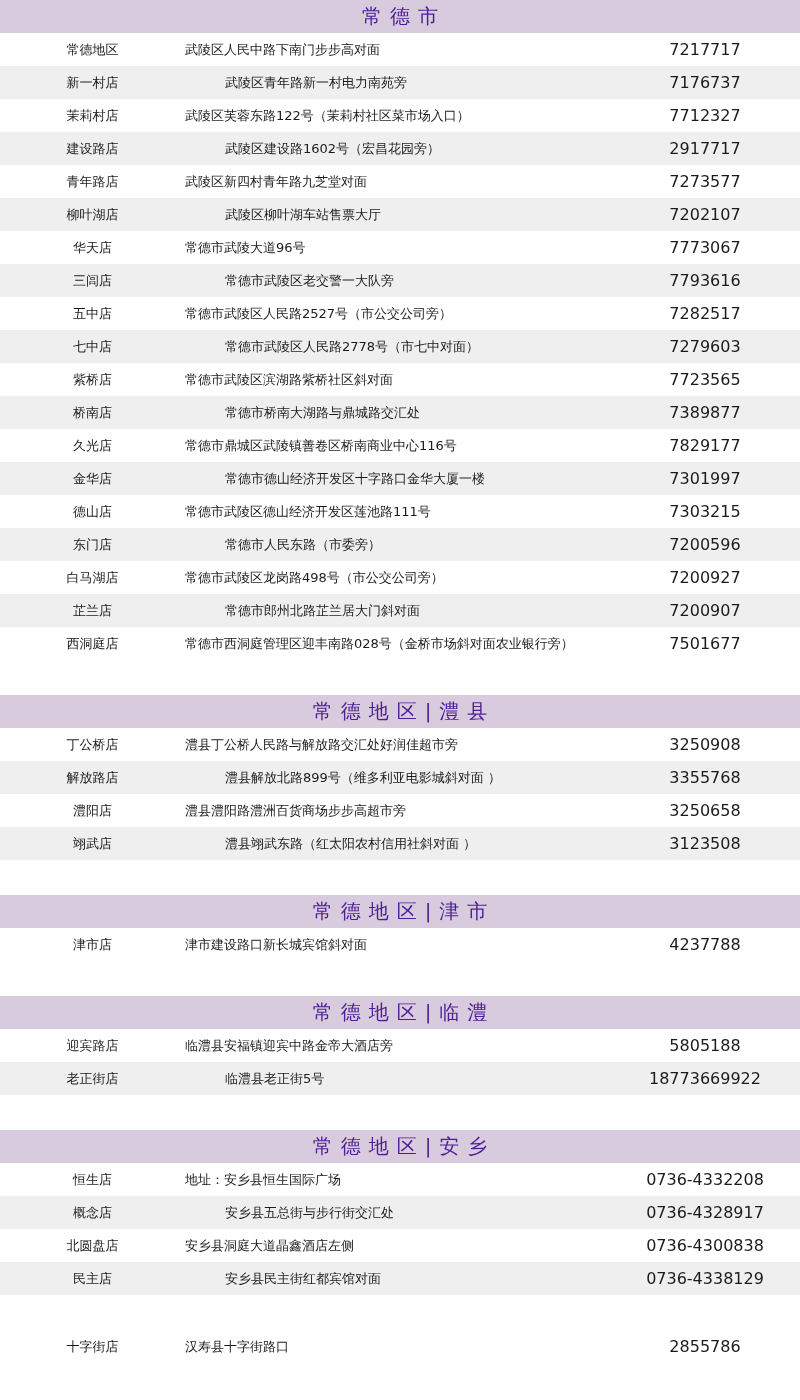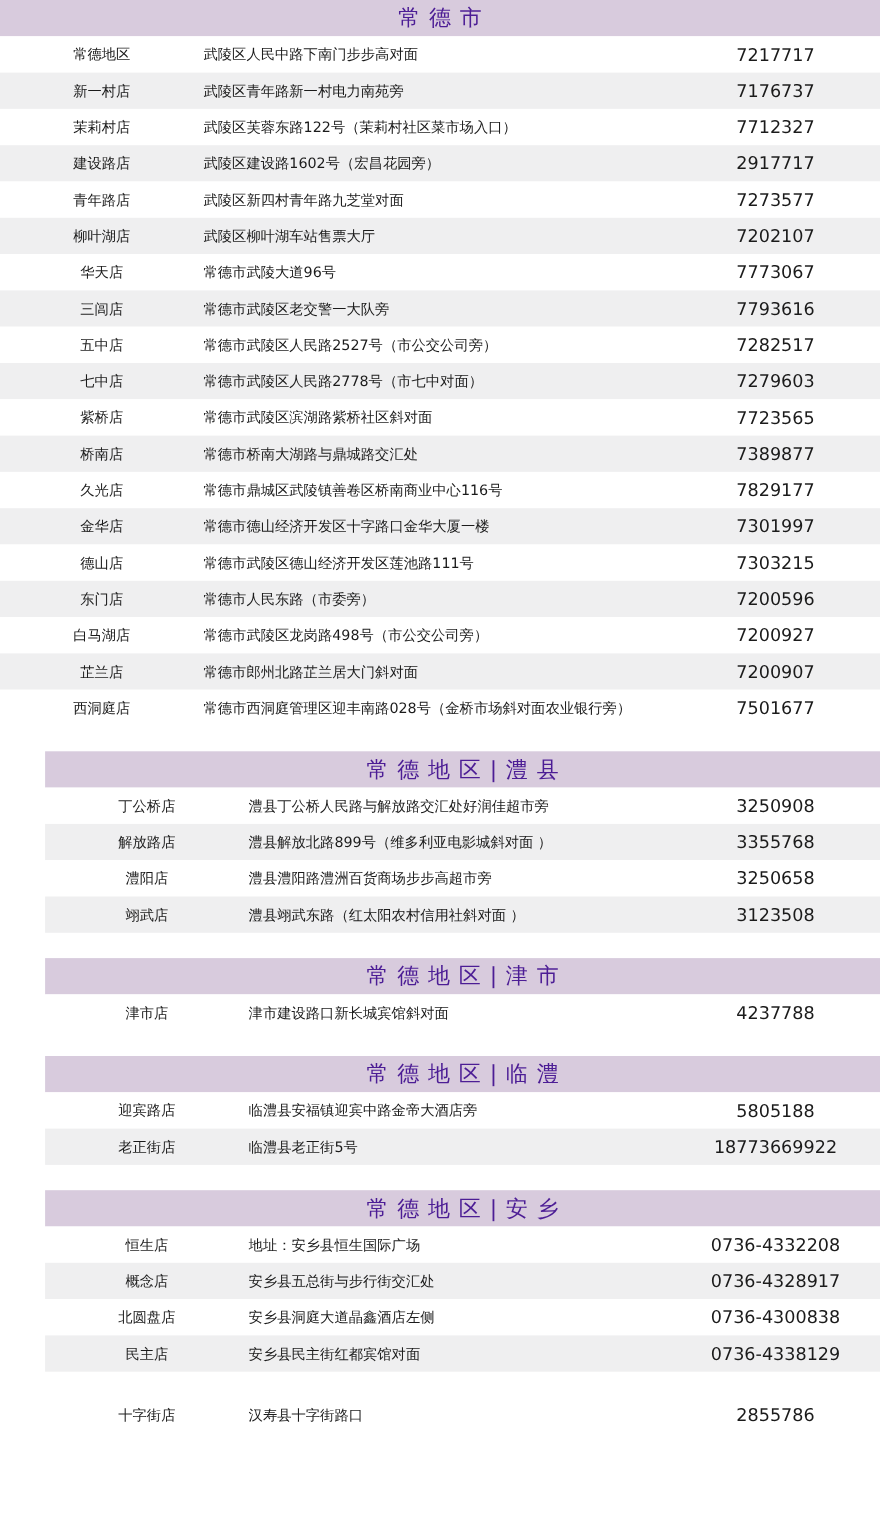--- a/index.html
+++ b/index.html
@@ -13,22 +13,21 @@
     overflow: hidden;
     font-family: "DejaVu Sans", "Liberation Sans", sans-serif;
     color: #1b1b1b;
     --band: #d8cbdd;
     --alt: #efeff0;
   }
   #directory {
     width: 800px;
   }
   .section + .section {
-    margin-top: 23px;
-    padding-left: 41px;
+    margin-top: 35px;
   }
   .band {
     height: 33px;
     background: var(--band);
     display: flex;
     align-items: center;
     justify-content: center;
     font-size: 20px;
     letter-spacing: 8px;
     text-indent: 8px;
@@ -36,20 +35,21 @@
     white-space: nowrap;
   }
   .row {
     height: 33px;
     display: flex;
     align-items: center;
     background: #ffffff;
   }
   .row.alt {
     background: var(--alt);
+    gap: 40px;
   }
   .cell {
     white-space: nowrap;
     overflow: hidden;
   }
   .cell.name {
     width: 185px;
     flex: 0 0 185px;
     text-align: center;
     font-size: 13px;

